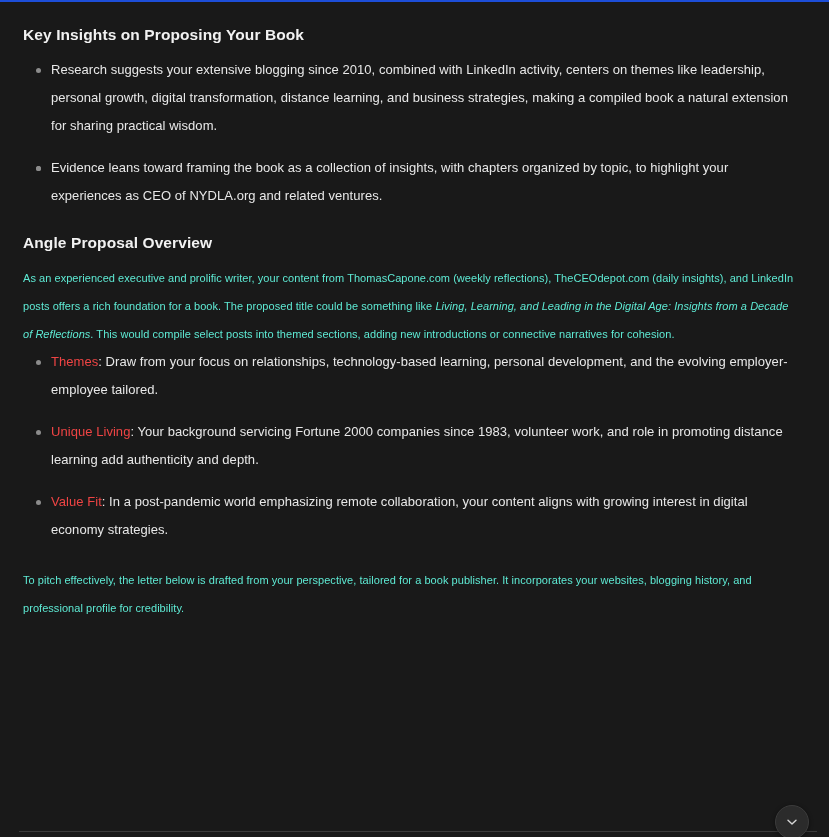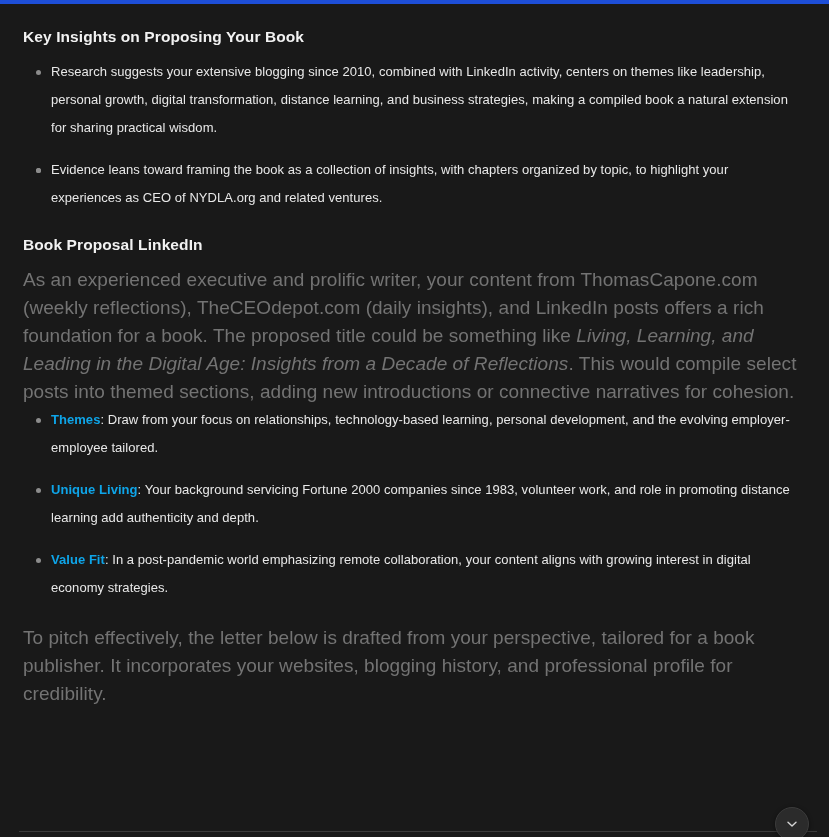--- a/index.html
+++ b/index.html
@@ -13,21 +13,21 @@
     overflow: hidden;
     font-family: "Liberation Sans", sans-serif;
   }
 
   #app {
     position: relative;
     width: 829px;
     height: 837px;
     background: #191919;
     box-sizing: border-box;
-    border-top: 4px solid #1d4ed8;
+    border-top: 2px solid #1d4ed8;
     overflow: hidden;
   }
 
   .scroll-area {
     position: absolute;
     left: 0;
     top: 2px;
     width: 829px;
     height: 835px;
     overflow: hidden;
@@ -44,22 +44,22 @@
     font-weight: bold;
     line-height: 22px;
     margin: 0 0 10px 0;
     letter-spacing: 0.1px;
   }
   h3.section-heading.spaced {
     margin-top: 22px;
   }
 
   p.para {
-    color: #737373;
-    font-size: 19px;
+    color: #5eead4;
+    font-size: 11px;
     line-height: 28px;
     margin: 0 0 0 0;
     max-width: 775px;
     letter-spacing: 0.05px;
   }
 
   p.para.trailing {
     margin-top: 22px;
   }
 
@@ -84,21 +84,21 @@
   ul.bullets li .bullet-dot {
     position: absolute;
     left: 13px;
     top: 12px;
     width: 5px;
     height: 5px;
     border-radius: 50%;
     background: #8c8c8c;
   }
 
-  .b { font-weight: bold; color: #0ea5e9; }
+  .b { font-weight: normal; color: #ef4444; }
   .i { font-style: italic; }
 
   .composer-divider {
     position: absolute;
     left: 19px;
     right: 12px;
     bottom: 5px;
     height: 1px;
     background: #3a3a3a;
   }
@@ -137,21 +137,21 @@
         </li>
         <li>
           <span class="bullet-dot"></span>
         </li>
         <li>
           <span class="bullet-dot"></span>
           <span>Evidence leans toward framing the book as a collection of insights, with chapters organized by topic, to highlight your experiences as CEO of NYDLA.org and related ventures.</span>
         </li>
       </ul>
 
-      <h3 class="section-heading spaced">Book Proposal LinkedIn</h3>
+      <h3 class="section-heading spaced">Angle Proposal Overview</h3>
 
       <p class="para"><span>As an experienced executive and prolific writer, your content from ThomasCapone.com (weekly reflections), TheCEOdepot.com (daily insights), and LinkedIn posts offers a rich foundation for a book. The proposed title could be something like </span><span class="i">Living, Learning, and Leading in the Digital Age: Insights from a Decade of Reflections</span><span>. This would compile select posts into themed sections, adding new introductions or connective narratives for cohesion.</span></p>
 
 
       <ul class="bullets">
         <li>
           <span class="bullet-dot"></span><span class="b">Themes</span><span>: Draw from your focus on relationships, technology-based learning, personal development, and the evolving employer-employee tailored.</span>
         </li>
         <li>
           <span class="bullet-dot"></span><span class="b">Unique Living</span><span>: Your background servicing Fortune 2000 companies since 1983, volunteer work, and role in promoting distance learning add authenticity and depth.</span>

